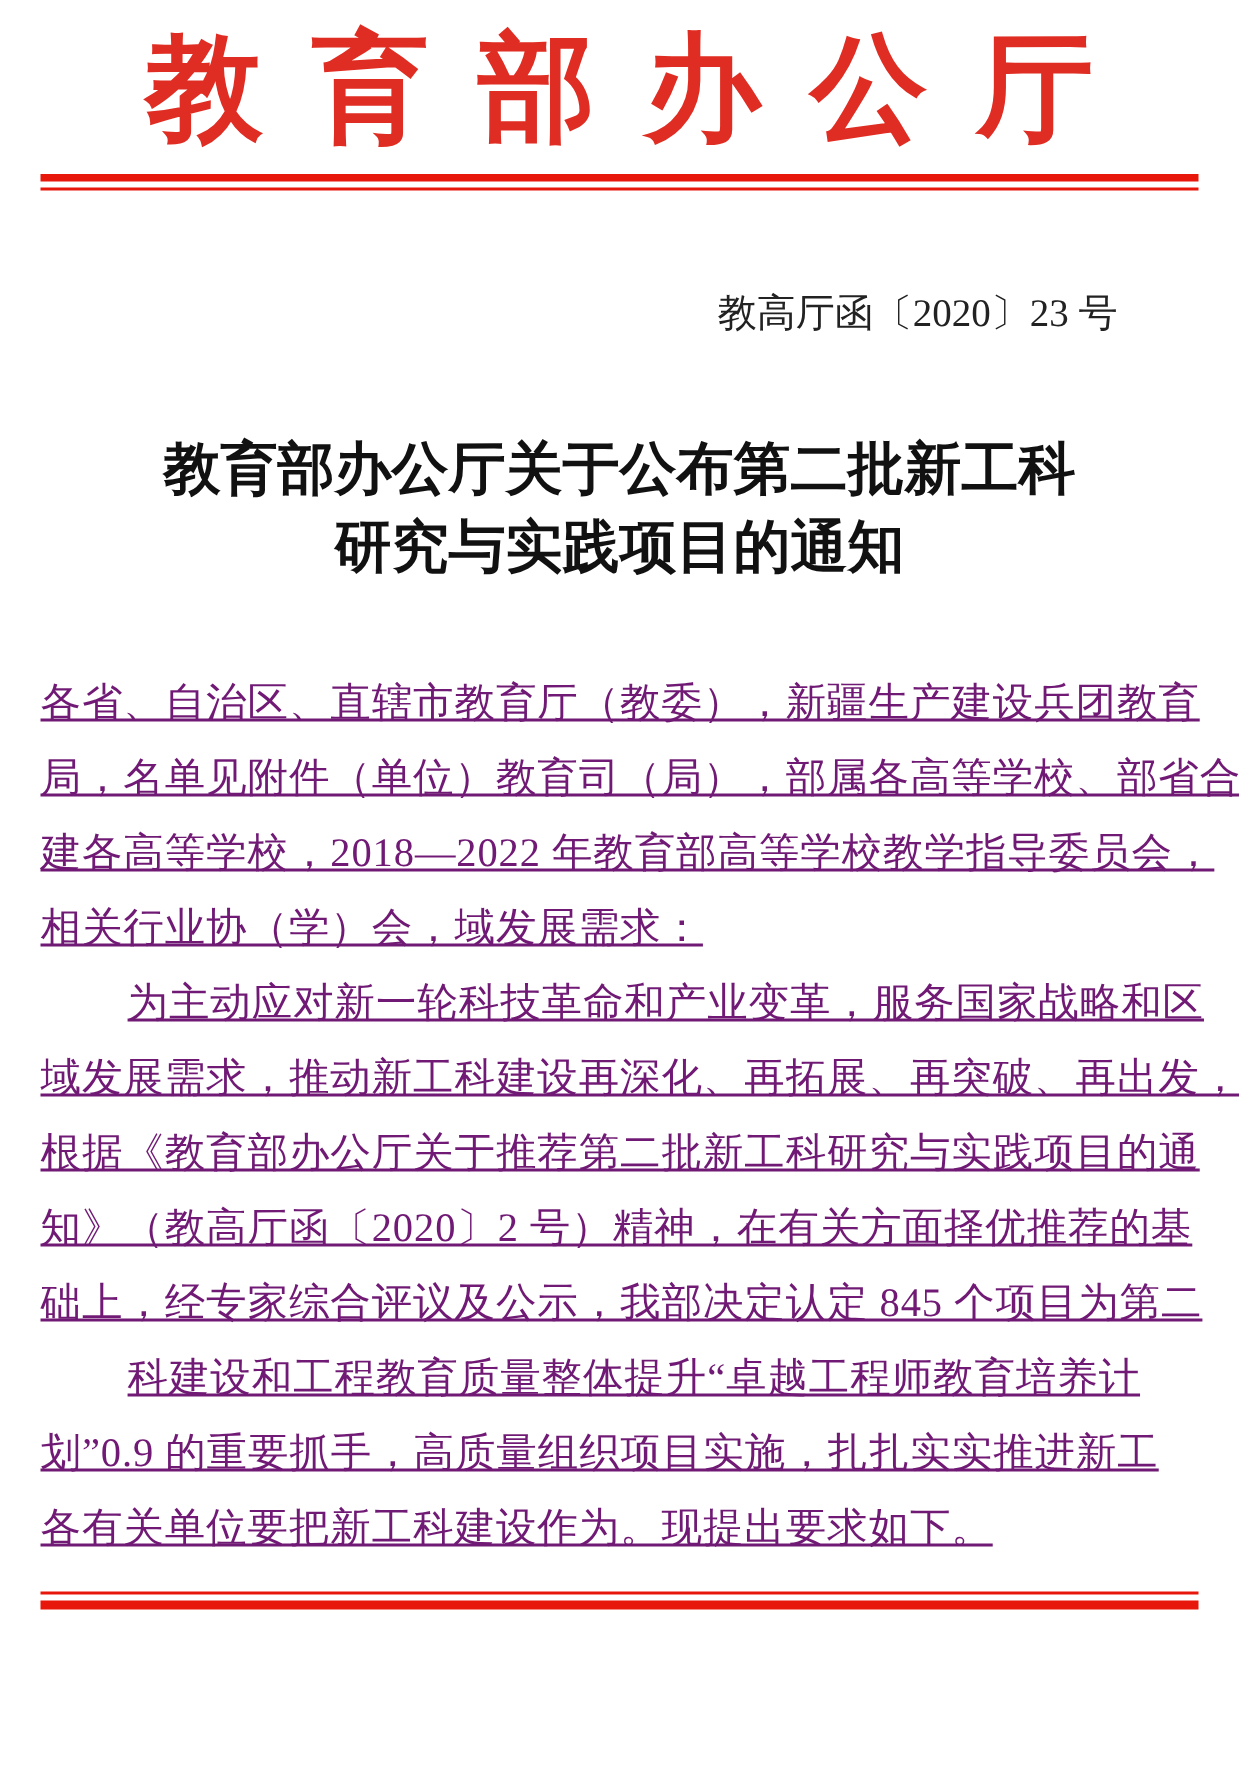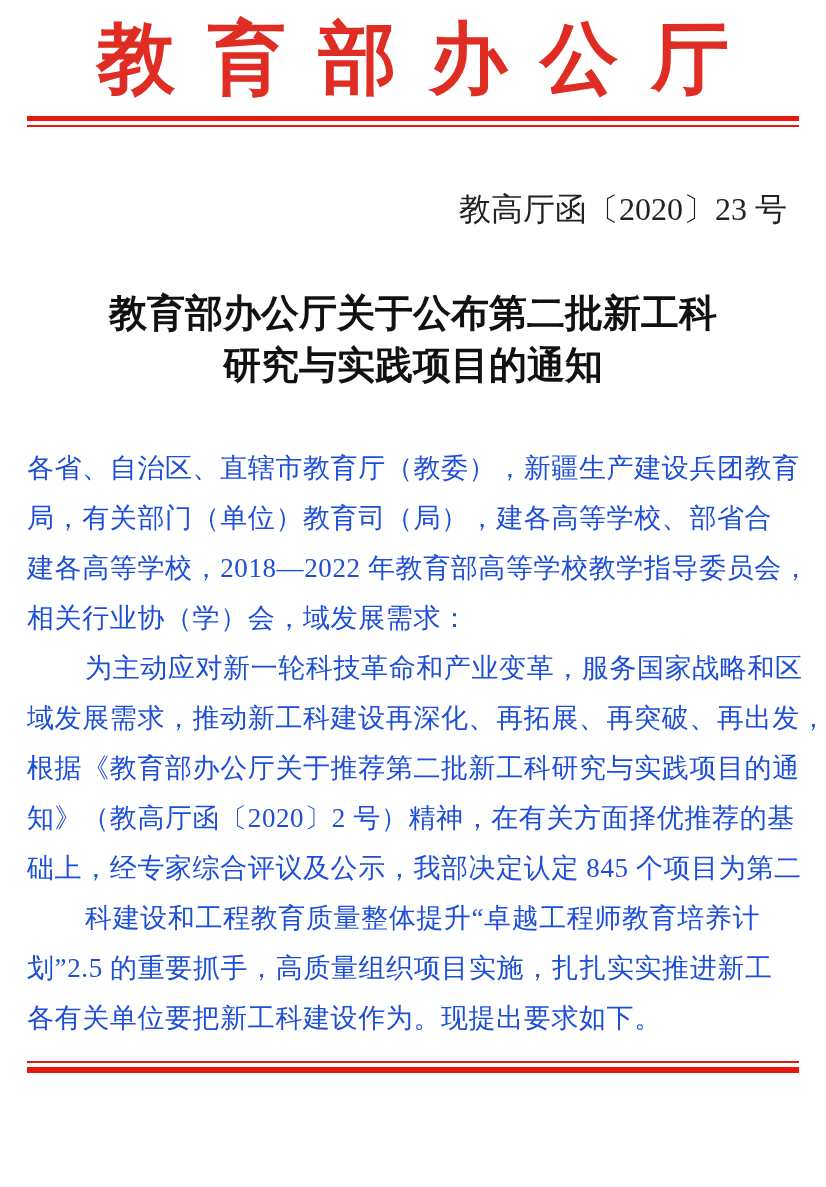--- a/index.html
+++ b/index.html
@@ -31,43 +31,44 @@
   .rule-top { margin-top: 16px; }
   .rule-thick { height: 5px; background: var(--rule-red, #e8170b); }
   .rule-thin  { height: 2px; background: var(--rule-red, #e8170b); }
   .rule-top .rule-thin  { margin-top: 4px; }
   .rule-bottom { margin-top: 18px; }
   .rule-bottom .rule-thick { margin-top: 4px; height: 6px; }
   
   .doc-number {
     margin-top: 64px;
     text-align: right;
-    padding-right: 39px;
-    font-size: 32px;
+    padding-right: 81px;
+    font-size: 26px;
     line-height: 36px;
     color: #222;
   }
   
   .doc-title {
     margin-top: 60px;
     text-align: center;
     font-family: "Liberation Sans", "DejaVu Sans", sans-serif;
     font-weight: bold;
     font-size: 38px;
     line-height: 52px;
     color: #111;
   }
   
   .doc-body {
     margin-top: 52px;
     padding: 0 26px 0 27px;
     font-size: 27px;
     line-height: 50px;
     letter-spacing: 0.6px;
-    color: #1d4ed8;
+    color: #701a75;
+    text-decoration: underline;
   }
   .bline { white-space: nowrap; }
   .bline.indent { text-indent: 2.15em; }
 </style>
 </head>
 <body>
 
 <div class="page">
 
   <div class="agency-name">教育部办公厅</div>
@@ -80,34 +81,34 @@
   <div class="doc-number">教高厅函〔2020〕23 号</div>
 
   <div class="doc-title">
     <div>教育部办公厅关于公布第二批新工科</div>
     <div>研究与实践项目的通知</div>
   </div>
 
   <div class="doc-body">
     <div class="para">
       <div class="bline">各省、自治区、直辖市教育厅（教委），新疆生产建设兵团教育</div>
-      <div class="bline">局，有关部门（单位）教育司（局），建各高等学校、部省合</div>
+      <div class="bline">局，名单见附件（单位）教育司（局），部属各高等学校、部省合</div>
       <div class="bline">建各高等学校，2018—2022 年教育部高等学校教学指导委员会，</div>
       <div class="bline">相关行业协（学）会，域发展需求：</div>
     </div>
     <div class="para">
       <div class="bline indent">为主动应对新一轮科技革命和产业变革，服务国家战略和区</div>
       <div class="bline">域发展需求，推动新工科建设再深化、再拓展、再突破、再出发，</div>
       <div class="bline">根据《教育部办公厅关于推荐第二批新工科研究与实践项目的通</div>
       <div class="bline">知》（教高厅函〔2020〕2 号）精神，在有关方面择优推荐的基</div>
       <div class="bline">础上，经专家综合评议及公示，我部决定认定 845 个项目为第二</div>
     </div>
     <div class="para">
       <div class="bline indent">科建设和工程教育质量整体提升“卓越工程师教育培养计</div>
-      <div class="bline">划”2.5 的重要抓手，高质量组织项目实施，扎扎实实推进新工</div>
+      <div class="bline">划”0.9 的重要抓手，高质量组织项目实施，扎扎实实推进新工</div>
       <div class="bline">各有关单位要把新工科建设作为。现提出要求如下。</div>
     </div>
   </div>
 
   <div class="rule rule-bottom">
     <div class="rule-thin"></div>
     <div class="rule-thick"></div>
   </div>
 
 </div>

